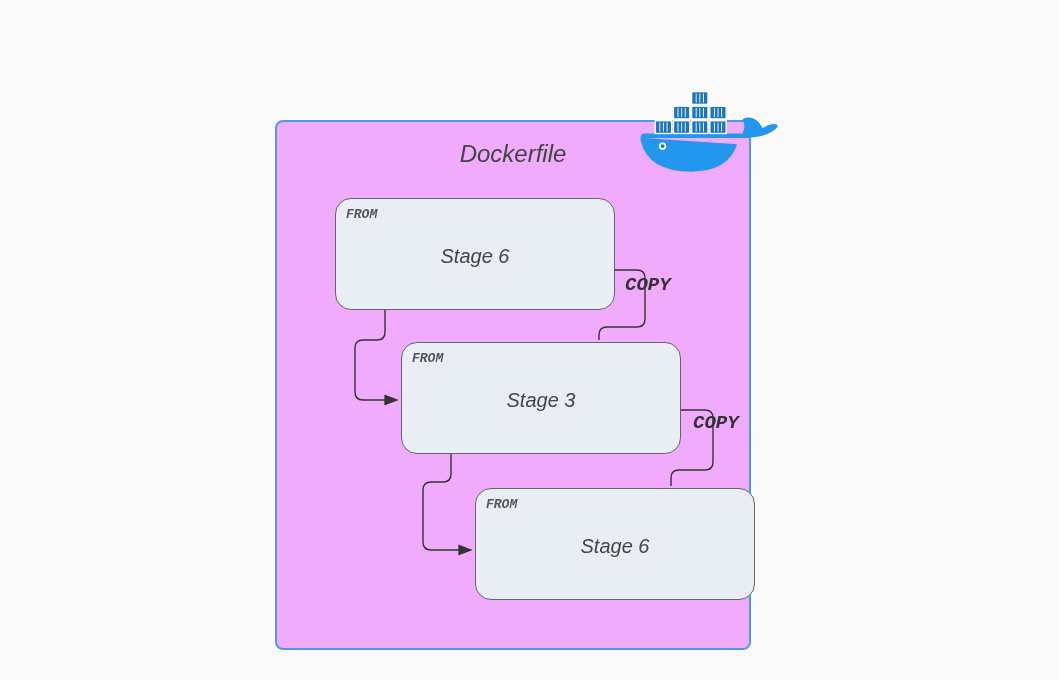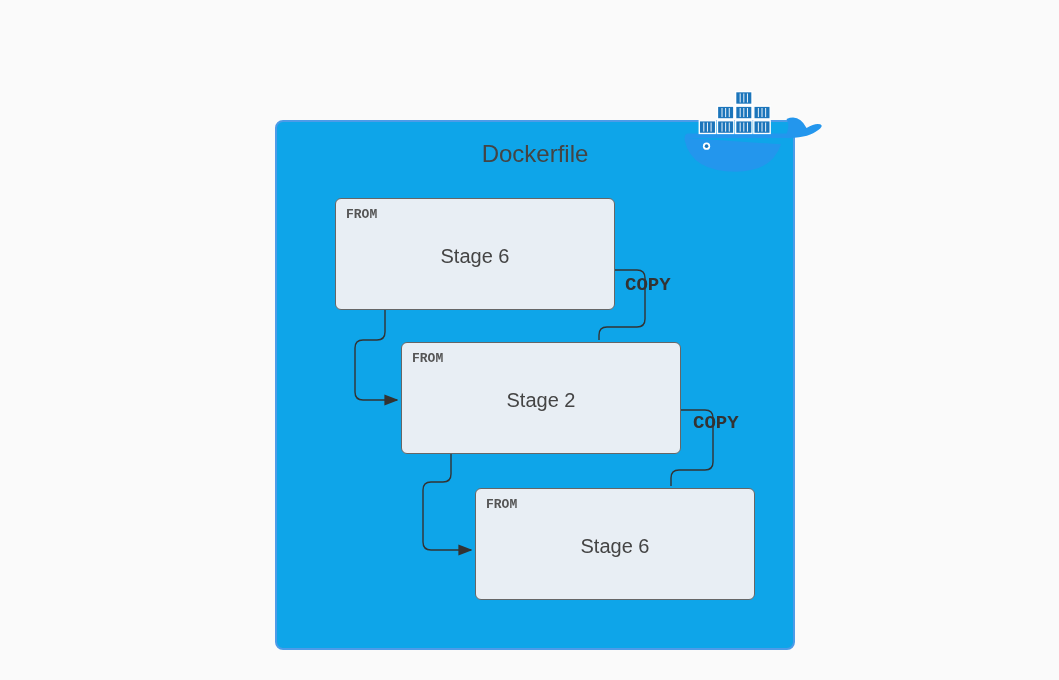--- a/index.html
+++ b/index.html
@@ -7,38 +7,39 @@
       width: 1059px;
       height: 680px;
       background: #fafafa;
       font-family: Arial, Helvetica, sans-serif;
       position: relative;
     }
     .container {
       position: absolute;
       left: 275px;
       top: 120px;
-      width: 520px;
+      width: 476px;
       height: 530px;
       border: 2.5px solid #4d9be8;
       border-radius: 8px;
-      background: #0ea5e9;
+      background: #f0abfc;
+      font-style: italic;
     }
     .title {
       text-align: center;
       font-size: 24px;
       color: #444;
       margin-top: 18px;
       font-weight: normal;
     }
     .stage-box {
       position: absolute;
       background: #e8eef4;
       border: 1.5px solid #666;
-      border-radius: 6px;
+      border-radius: 16px;
     }
     .stage-from {
       position: absolute;
       top: 8px;
       left: 10px;
       font-family: 'Courier New', monospace;
       font-size: 13px;
       color: #555;
       font-weight: bold;
     }
@@ -84,21 +85,21 @@
 <div class="container">
   <div class="title">Dockerfile</div>
 
   <div class="stage-box stage1">
     <div class="stage-from">FROM</div>
     <div class="stage-label">Stage 6</div>
   </div>
 
   <div class="stage-box stage2">
     <div class="stage-from">FROM</div>
-    <div class="stage-label">Stage 2</div>
+    <div class="stage-label">Stage 3</div>
   </div>
 
   <div class="stage-box stage3">
     <div class="stage-from">FROM</div>
     <div class="stage-label">Stage 6</div>
   </div>
 
   <div class="copy-label copy1">COPY</div>
   <div class="copy-label copy2">COPY</div>
 

